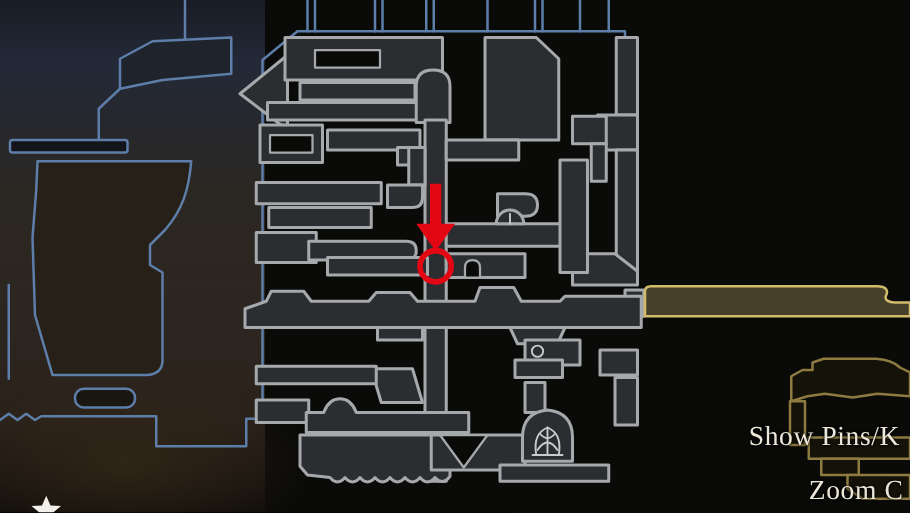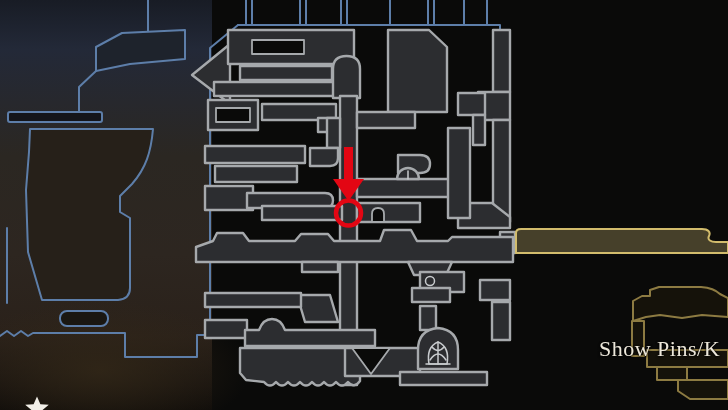--- a/index.html
+++ b/index.html
@@ -146,13 +146,14 @@
 
     <g>
       <path class="red" d="M344,147 h9 v32 h11 L348.5,201 L333,179 h11 Z"></path>
       <circle class="redring" cx="348.5" cy="213" r="12.5"></circle>
     </g>
 
     <path fill="#f2efe8" d="M37,396.5 L40.4,404.3 L48.8,404.8 L42.3,410.2 L44.3,418.4 L37,413.9 L29.7,418.4 L31.7,410.2 L25.2,404.8 L33.6,404.3 Z"></path>
   </svg>
 
   <div class="hud-label" id="show-pins">Show Pins/K</div>
+  <div class="hud-label" id="zoom-cam">Zoom C</div>
 </div>
 
 </body></html>

